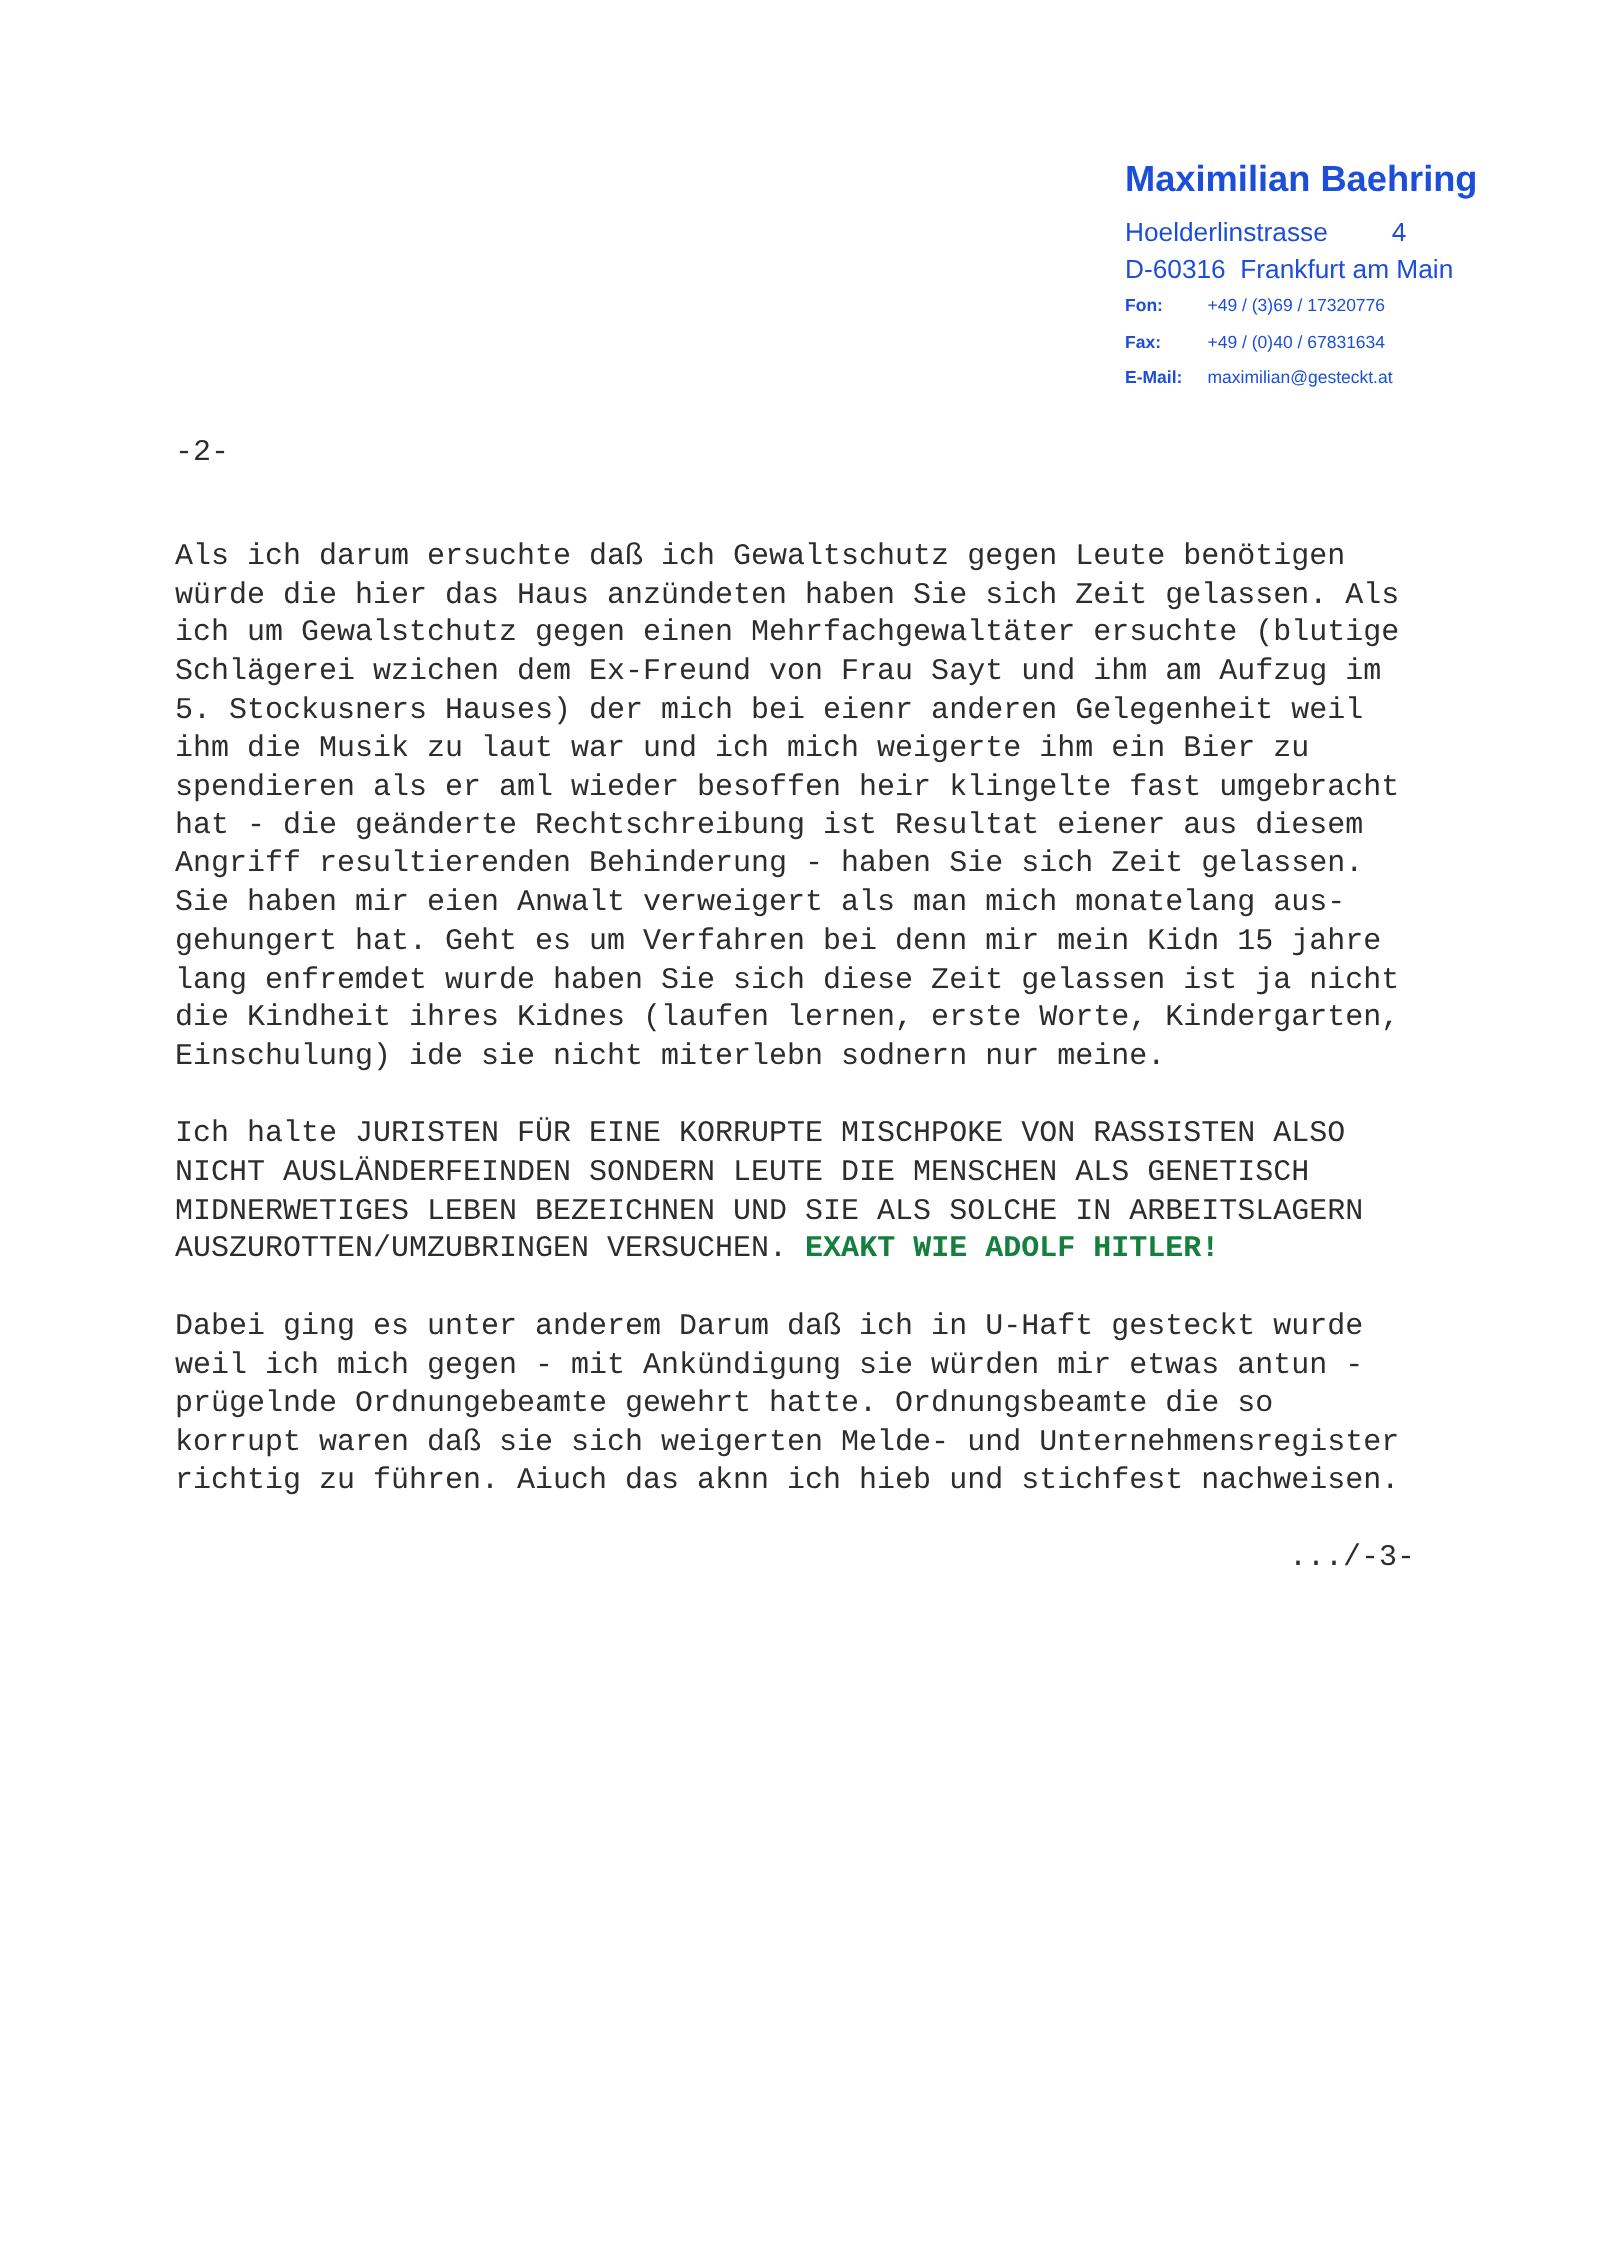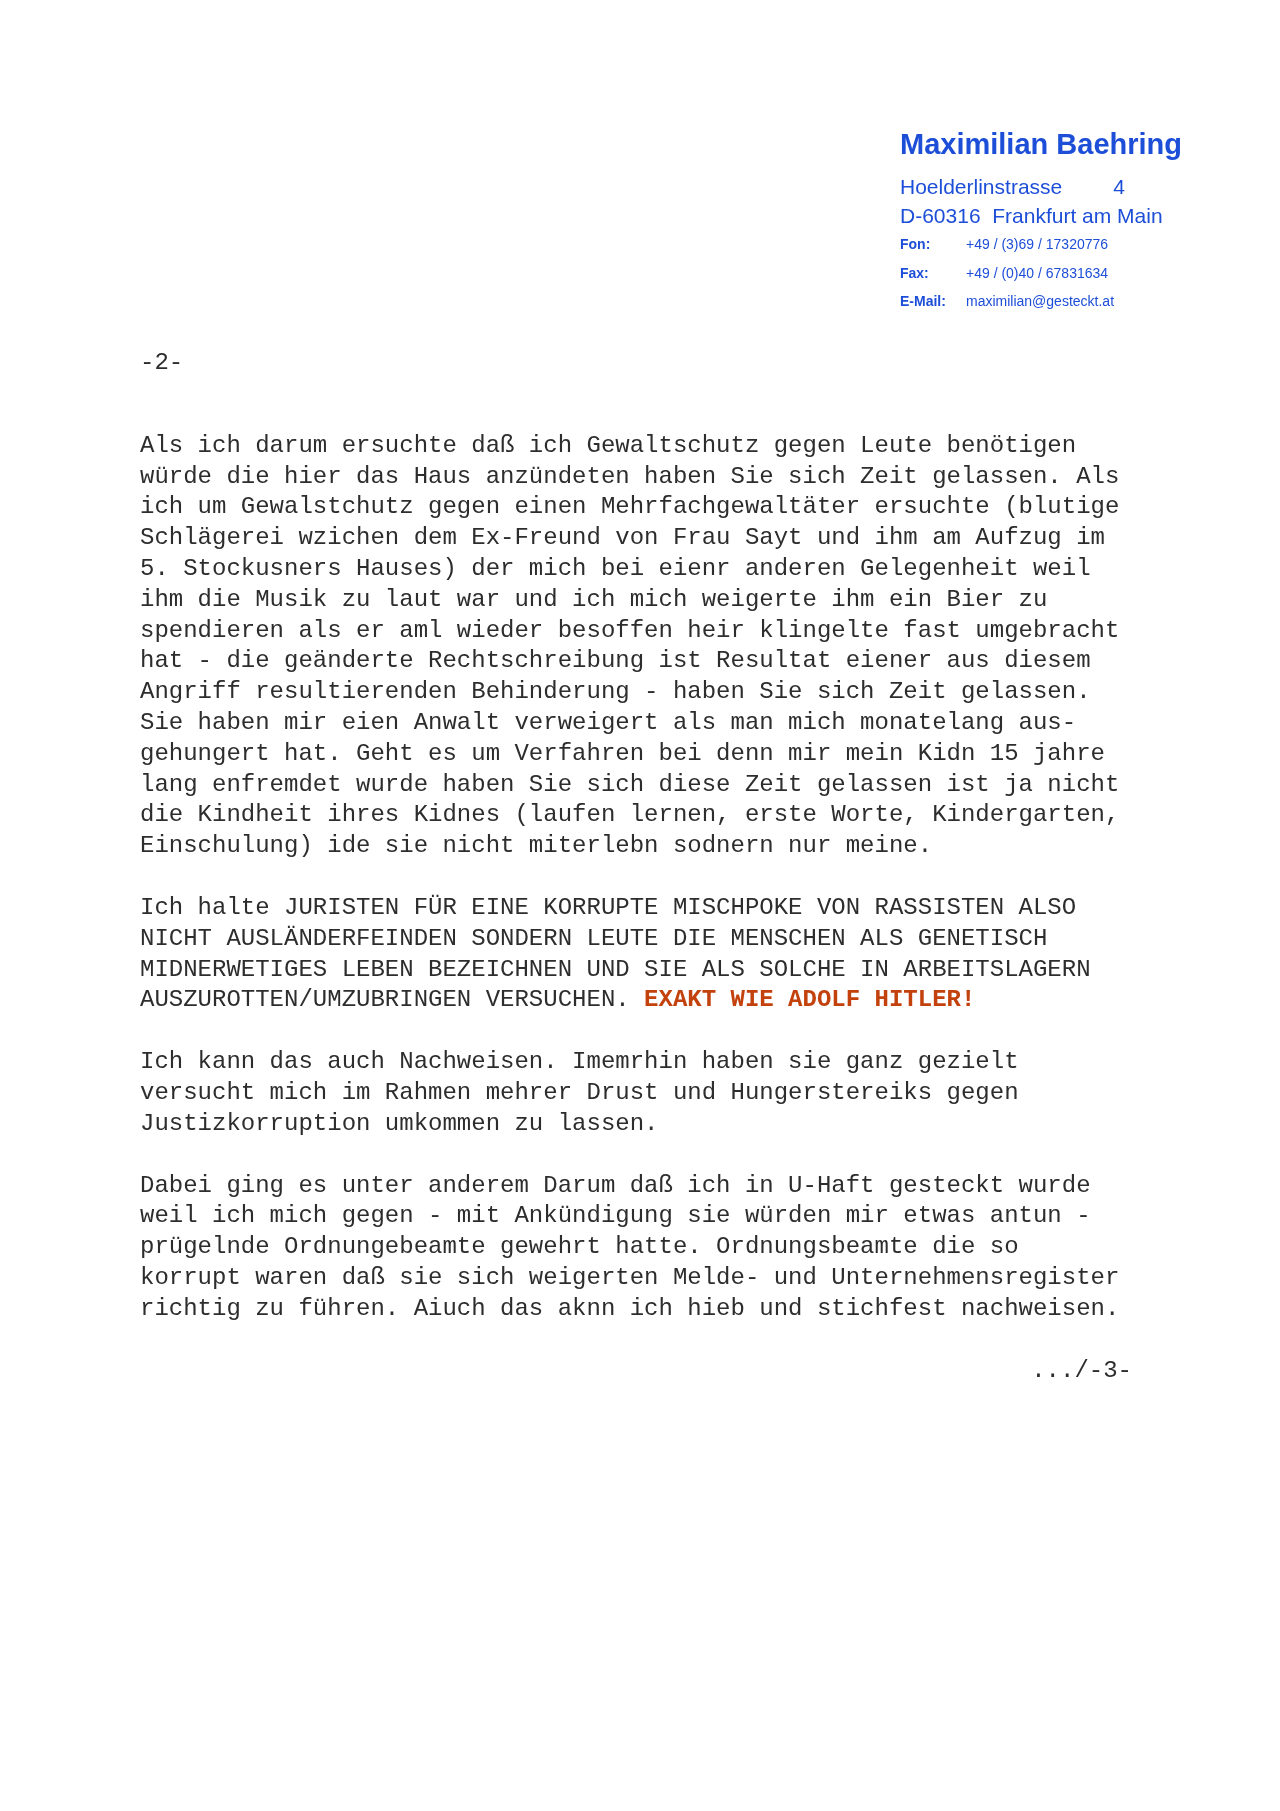--- a/index.html
+++ b/index.html
@@ -65,21 +65,21 @@
   .page-marker {
     margin: 0 0 52px 0;
     white-space: pre;
   }
   .para {
     margin: 0 0 31px 0;
     white-space: pre;
   }
   .para strong {
     font-weight: bold;
-    color: #c2410c;
+    color: #15803d;
   }
   .footer-marker {
     margin-top: 22px;
     text-align: right;
     white-space: pre;
   }
 </style>
 </head>
 <body>
 
@@ -124,23 +124,20 @@
 lang enfremdet wurde haben Sie sich diese Zeit gelassen ist ja nicht
 die Kindheit ihres Kidnes (laufen lernen, erste Worte, Kindergarten,
 Einschulung) ide sie nicht miterlebn sodnern nur meine.</span></p>
 
     <p class="para"><span>Ich halte JURISTEN FÜR EINE KORRUPTE MISCHPOKE VON RASSISTEN ALSO
 NICHT AUSLÄNDERFEINDEN SONDERN LEUTE DIE MENSCHEN ALS GENETISCH
 MIDNERWETIGES LEBEN BEZEICHNEN UND SIE ALS SOLCHE IN ARBEITSLAGERN
 AUSZUROTTEN/UMZUBRINGEN VERSUCHEN. </span><strong>EXAKT WIE ADOLF HITLER!</strong></p>
 
 
-    <p class="para"><span>Ich kann das auch Nachweisen. Imemrhin haben sie ganz gezielt
-versucht mich im Rahmen mehrer Drust und Hungerstereiks gegen
-Justizkorruption umkommen zu lassen.</span></p>
 
     <p class="para"><span>Dabei ging es unter anderem Darum daß ich in U-Haft gesteckt wurde
 weil ich mich gegen - mit Ankündigung sie würden mir etwas antun -
 prügelnde Ordnungebeamte gewehrt hatte. Ordnungsbeamte die so
 korrupt waren daß sie sich weigerten Melde- und Unternehmensregister
 richtig zu führen. Aiuch das aknn ich hieb und stichfest nachweisen.</span></p>
 
     <div class="footer-marker">.../-3-</div>
   </div>
 

